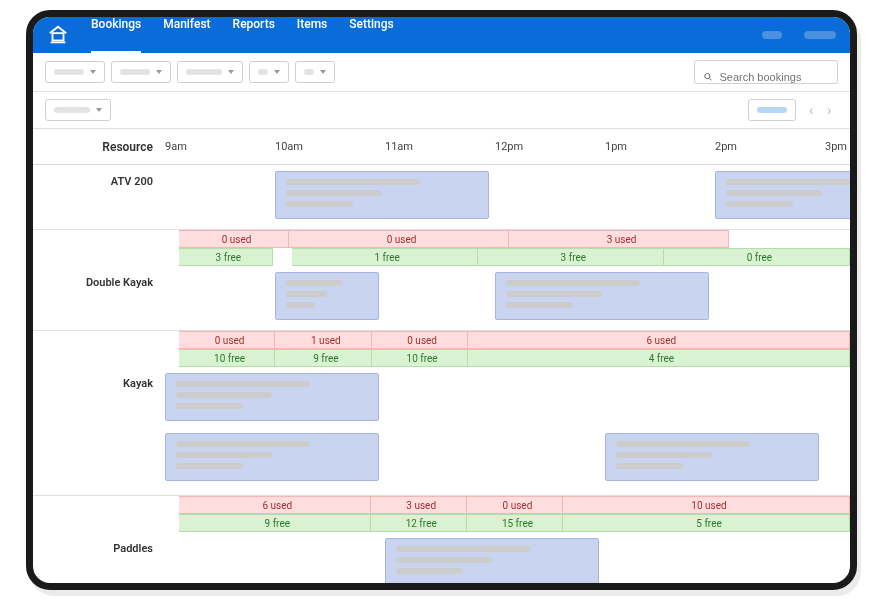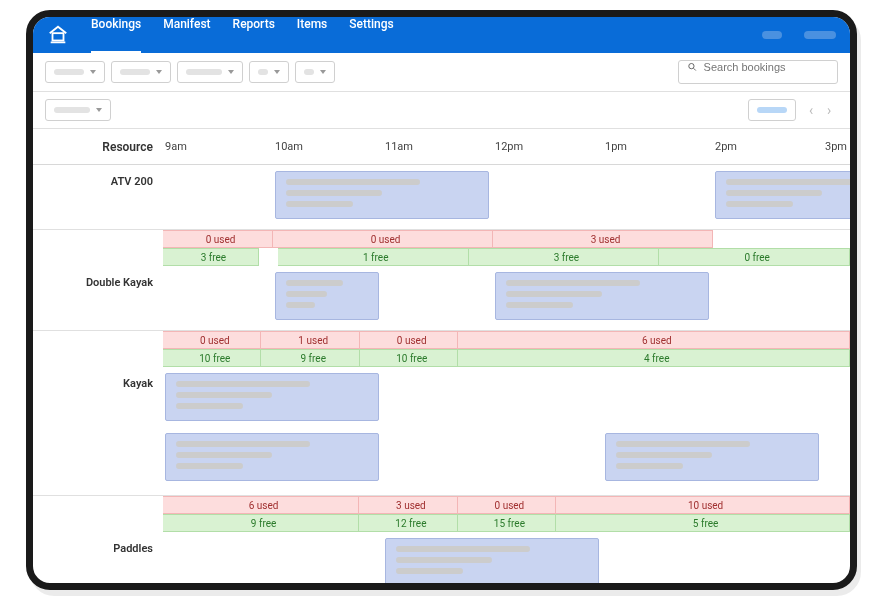--- a/index.html
+++ b/index.html
@@ -31,42 +31,42 @@
   .nav-item.active { border-bottom:2px solid #fff; }
   .nav-spacer { flex:1; }
   .nav-pill { background:#4a91e0; border-radius:8px; height:8px; }
 
   
   .filters { display:flex; align-items:center; padding:7px 12px; border-bottom:1px solid #e0e0e0; gap:6px; }
   .filter-btn { border:1px solid #d0d0d0; border-radius:3px; height:22px; padding:0 8px; display:flex; align-items:center; gap:6px; cursor:pointer; }
   .filter-skel { background:#e3e3e3; border-radius:3px; height:6px; }
   .caret { width:0; height:0; border-left:3px solid transparent; border-right:3px solid transparent; border-top:4px solid #999; }
   .filt-spacer { flex:1; }
-  .search { border:1px solid #d0d0d0; border-radius:3px; height:24px; width:160px; display:flex; align-items:flex-start; padding:0 8px; gap:6px; }
+  .search { border:1px solid #d0d0d0; border-radius:3px; height:24px; width:144px; display:flex; align-items:flex-end; padding:0 8px; gap:6px; }
   .search input { border:none; outline:none; font-size:11px; width:100%; }
 
   
   .daterow { display:flex; align-items:center; padding:7px 12px; border-bottom:1px solid #e0e0e0; }
   .daterow .filter-btn.secondary { border:1px solid #d0d0d0;}
   .daterow-spacer { flex:1; }
   .date-btn { border:1px solid #d0d0d0; border-radius:3px; height:22px; width:48px; display:flex; align-items:center; justify-content:center; margin-right:6px; }
   .date-skel { background:#b8d7f7; border-radius:3px; width:30px; height:6px;}
   .chev { width:18px; height:22px; display:flex; align-items:center; justify-content:center; color:#bbb; cursor:pointer; font-size:14px;}
 
   
   .grid { position:relative; }
   .header-row { display:flex; border-bottom:1px solid #d8d8d8; height:36px; }
   .res-col { width:130px; flex-shrink:0; display:flex; align-items:center; justify-content:flex-end; padding:0 10px; font-weight:600; font-size:12px; }
   .time-cell { width:110px; flex-shrink:0; display:flex; align-items:center; font-size:11px; color:#444; padding-left:2px;}
   .body { position:relative;text-align:center; }
   .row { display:flex; border-bottom:1px solid #e0e0e0; position:relative; }
   .row .res-col { align-items:flex-start; padding-top:10px; font-weight:600; font-size:11px; }
   .event { position:absolute; background:#c9d4f1; border:1px solid #a7b6e0; border-radius:2px; padding:7px 10px; }
   .skel { background:#cccccc; border-radius:3px; height:6px; margin-bottom:5px; }
-  .statusrow { display:flex; }
+  .statusrow { display:flex;padding-left:16px; }
   .statusrow .res-col { height:18px; padding:0;}
   .status { height:18px; line-height:18px; font-size:10px; padding-left:6px; border:1px solid; border-left:none;}
   .used { background:#fddddd; border-color:#f3b6b6; color:#a03030;}
   .free { background:#d9f2d2; border-color:#b2dea8; color:#2b7a2b;}
 </style>
 </head>
 <body>
 
 <div class="device">
 <div class="screen">

